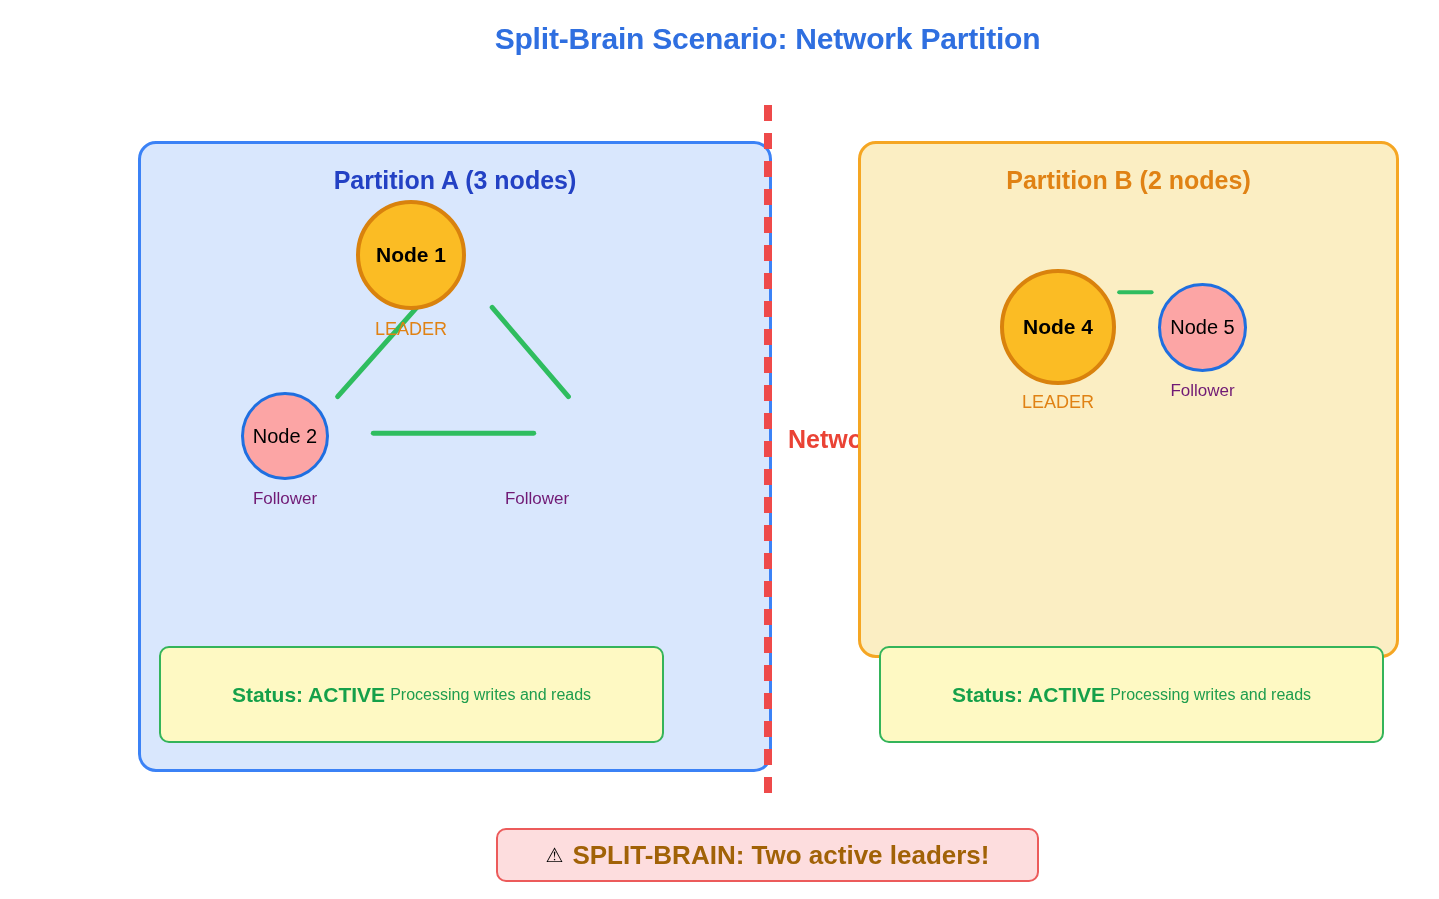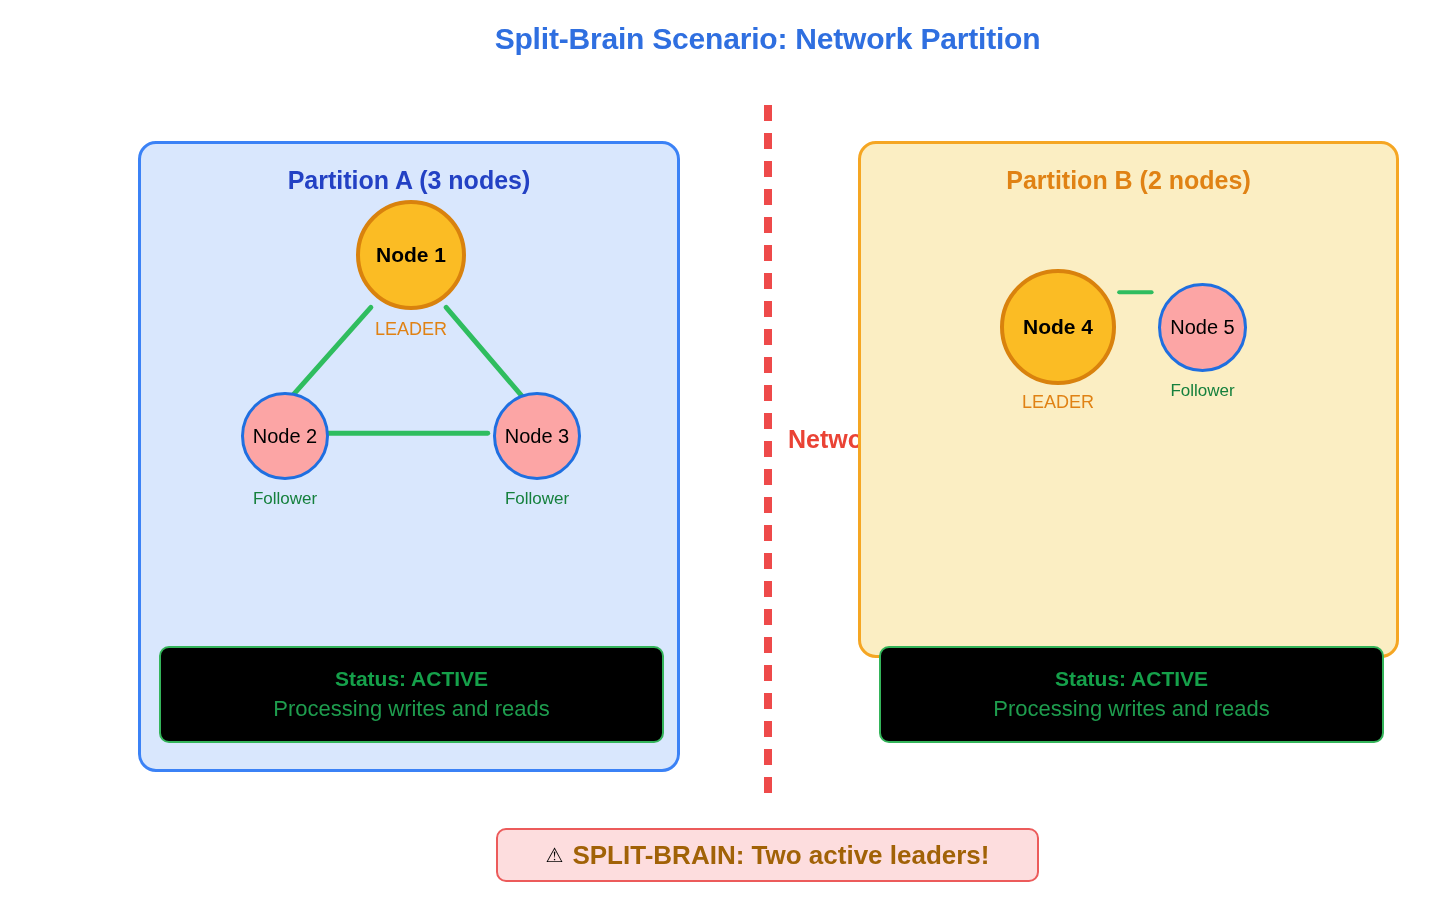--- a/index.html
+++ b/index.html
@@ -39,21 +39,21 @@
 
   
   .partition {
     position: absolute;
     border-radius: 18px;
     box-sizing: border-box;
   }
   #partition-a {
     left: 90px;
     top: 141px;
-    width: 542px;
+    width: 634px;
     height: 631px;
     background: #d9e7fd;
     border: 3px solid #3b82f6;
   }
   #partition-b {
     left: 810px;
     top: 141px;
     width: 541px;
     height: 517px;
     background: #fbeec3;
@@ -110,48 +110,47 @@
   .node-role {
     position: absolute;
     text-align: center;
     white-space: nowrap;
   }
   .node-role.leader-label {
     color: #e08214;
     font-size: 18px;
   }
   .node-role.follower-label {
-    color: #15803d;
+    color: #701a75;
     font-size: 17px;
   }
 
   
   .status-card {
     position: absolute;
     left: 18px;
     width: 505px;
     height: 97px;
     top: 502px;
     box-sizing: border-box;
-    background: #000000;
+    background: #fef9c3;
     border: 2px solid #34b45a;
     border-radius: 10px;
     display: flex;
-    flex-direction: column;
     align-items: center;
     justify-content: center;
     gap: 5px;
   }
   .status-title {
     font-size: 21px;
     font-weight: bold;
     color: #15a04a;
   }
   .status-sub {
-    font-size: 22px;
+    font-size: 16px;
     color: #1e9d4e;
   }
 
   
   #partition-divider {
     position: absolute;
     left: 716px;
     top: 105px;
     width: 8px;
     height: 697px;
@@ -222,23 +221,20 @@
     <div class="node leader" style="left:215px; top:56px; width:110px; height:110px;text-align:right;">
       <span>Node 1</span>
     </div>
     <div class="node-role leader-label" style="left:215px; top:175px; width:110px;">LEADER</div>
 
     <div class="node follower" style="left:100px; top:248px; width:88px; height:88px;">
       <span>Node 2</span>
     </div>
     <div class="node-role follower-label" style="left:96px; top:345px; width:96px;">Follower</div>
 
-    <div class="node follower" style="left:352px; top:248px; width:88px; height:88px;">
-      <span>Node 3</span>
-    </div>
     <div class="node-role follower-label" style="left:348px; top:345px; width:96px;">Follower</div>
 
     <div class="status-card">
       <div class="status-title">Status: ACTIVE</div>
       <div class="status-sub">Processing writes and reads</div>
     </div>
   </div>
 
   <div id="divider-label">Network Partition</div>
 

